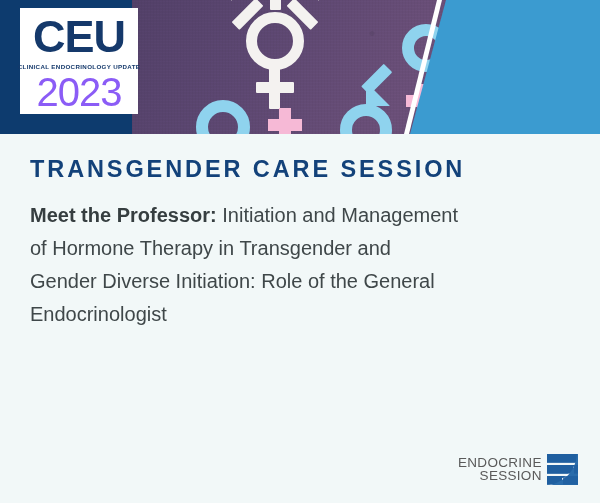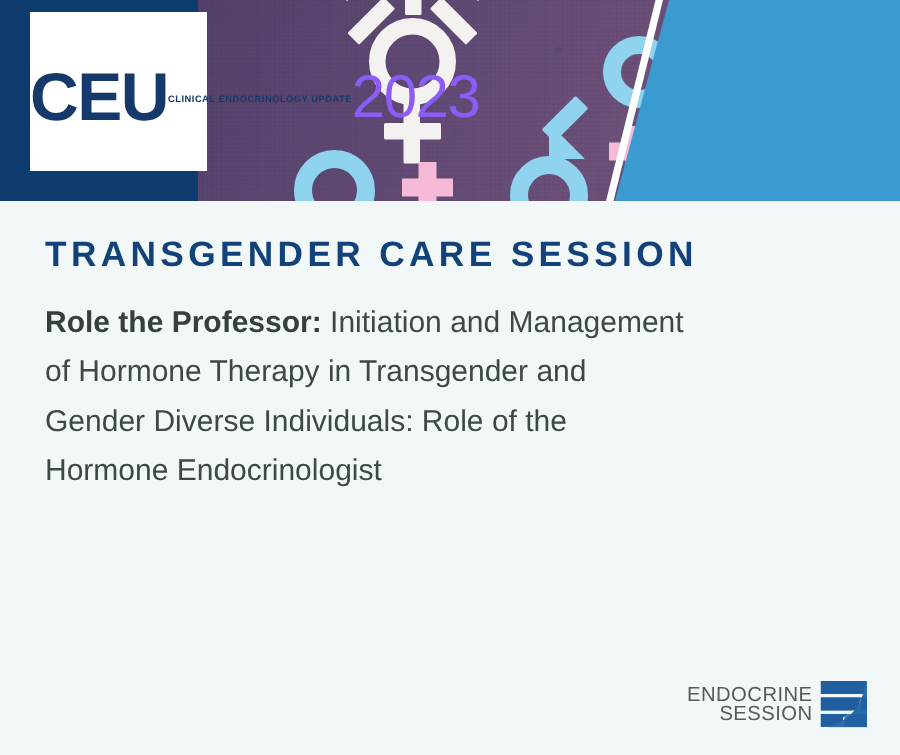--- a/index.html
+++ b/index.html
@@ -137,21 +137,21 @@
   .navy-block {
     position:absolute; left:0; top:0; width:132px; height:134px;
     background:#0d3b6e;
   }
 
   
   .ceu-box {
     position:absolute; left:20px; top:8px;
     width:118px; height:106px;
     background:#ffffff;
-    display:flex; flex-direction:row;
+    display:flex; flex-direction:column;
     align-items:center; justify-content:flex-start;
     padding-top:6px;
   }
   .ceu-word {
     font-size:45px; font-weight:bold; color:#15396b;
     letter-spacing:-1px; line-height:1;
     font-family:"Liberation Sans", sans-serif;
   }
   .ceu-sub {
     font-size:6.2px; color:#15396b; letter-spacing:0.35px;
@@ -249,21 +249,21 @@
   <div class="ceu-box">
     <div class="ceu-word">CEU</div>
     <div class="ceu-sub">CLINICAL ENDOCRINOLOGY UPDATE</div>
     <div class="ceu-year">2023</div>
   </div>
 </div>
 
 <div class="content">
   <div class="session-title">TRANSGENDER CARE SESSION</div>
   <div class="desc">
-    <span class="lead">Role the Professor:</span><span> Initiation and Management of Hormone Therapy in Transgender and Gender Diverse Individuals: Role of the Hormone Endocrinologist</span>
+    <span class="lead">Meet the Professor:</span><span> Initiation and Management of Hormone Therapy in Transgender and Gender Diverse Initiation: Role of the General Endocrinologist</span>
   </div>
 </div>
 
 <div class="es-logo">
   <div class="es-text">
     <div>ENDOCRINE</div>
     <div>SESSION</div>
   </div>
   <div class="es-mark">
     <svg width="38" height="31" viewBox="0 0 38 31" xmlns="http://www.w3.org/2000/svg">

